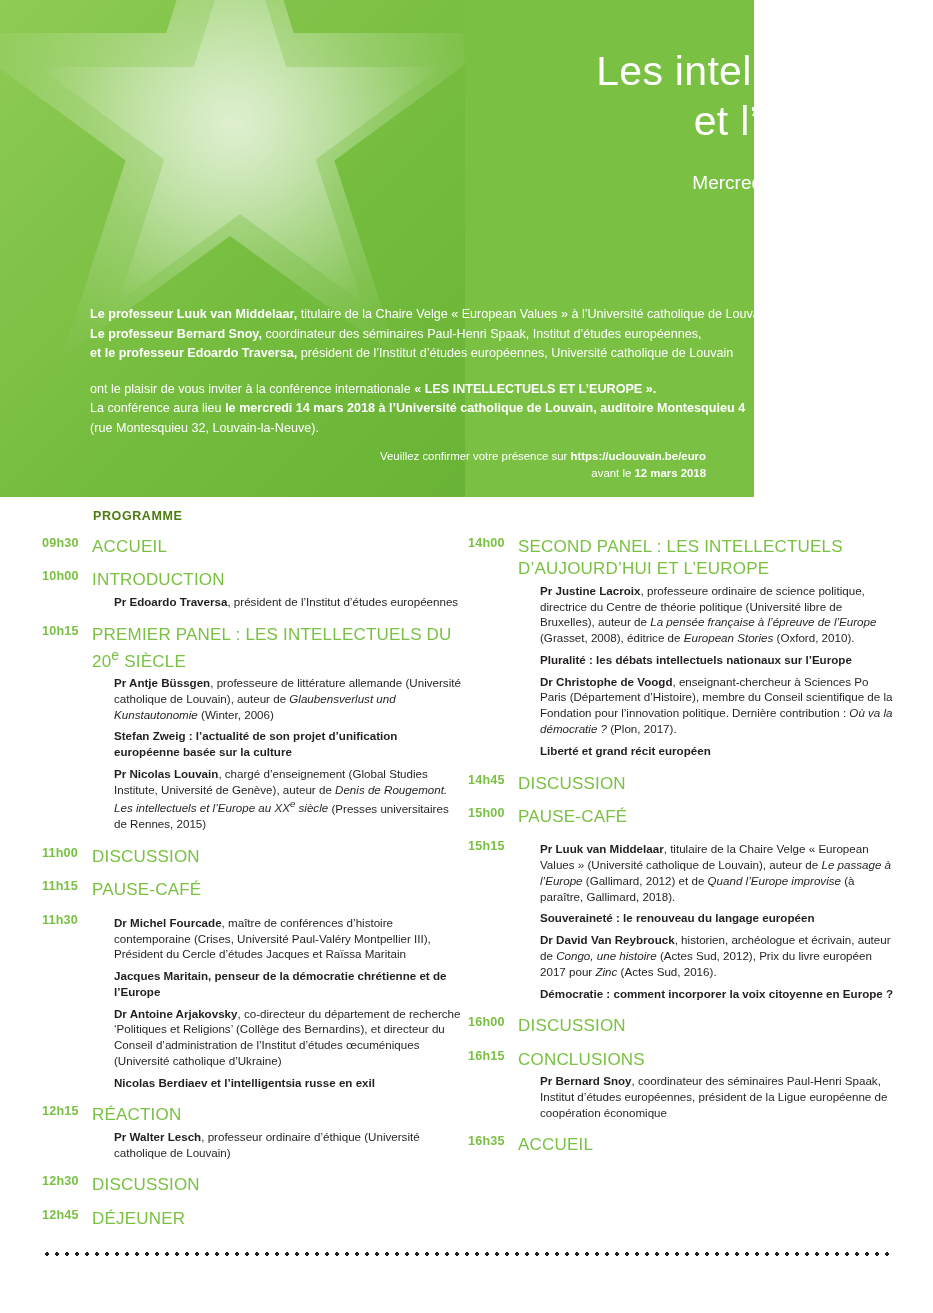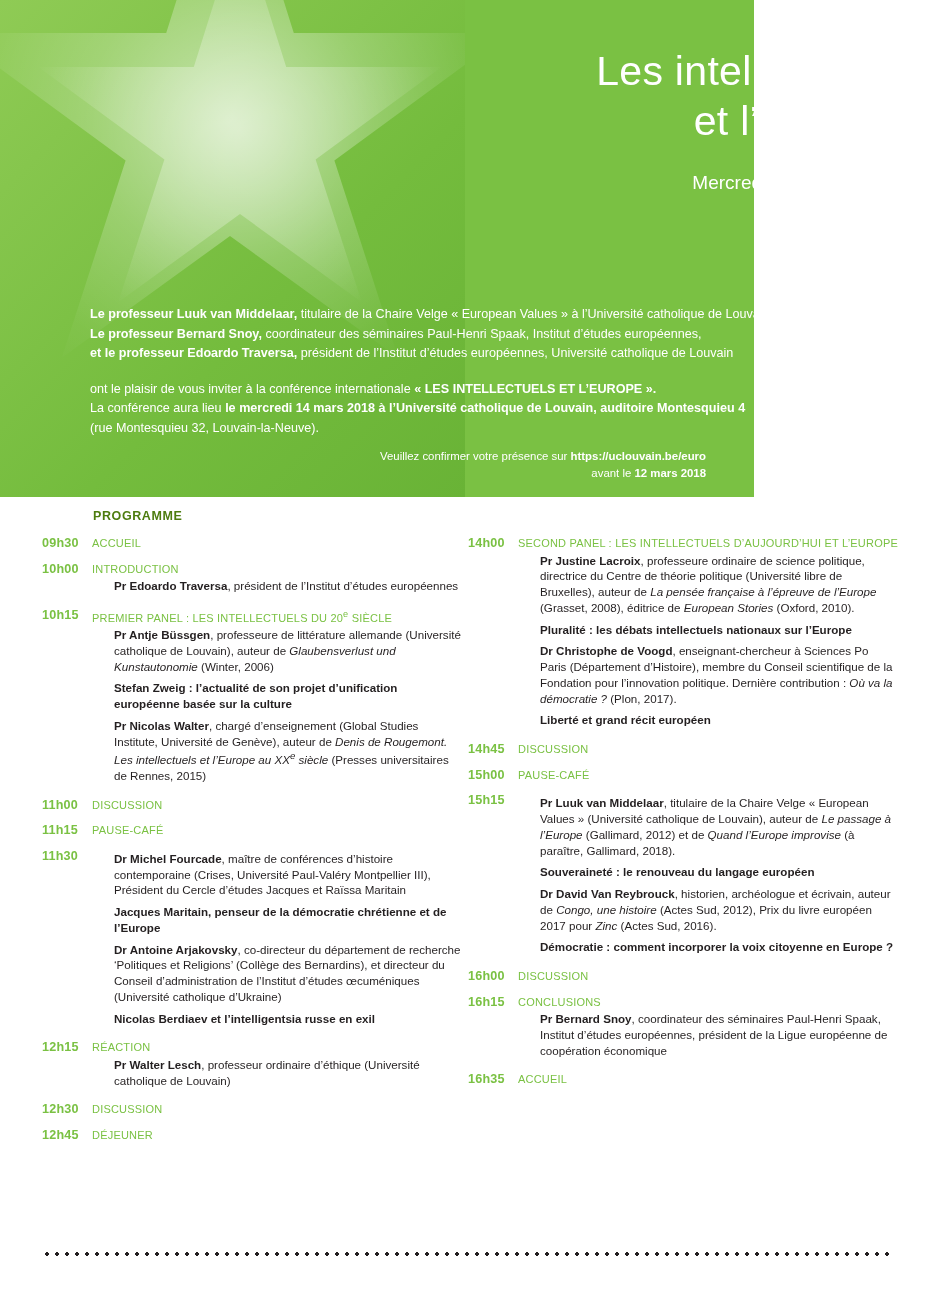--- a/index.html
+++ b/index.html
@@ -118,21 +118,21 @@
     font-weight: bold;
     font-size: 12.6px;
     width: 50px;
     flex: 0 0 50px;
     padding-top: 0px;
     letter-spacing: 0.2px;
   }
   .ebody { flex: 1; }
   .ehead {
     color: #7ac143;
-    font-size: 11px;
+    font-size: 17px;
     letter-spacing: 0.2px;
     line-height: 1.32;
   }
   .detail {
     font-size: 11.6px;
     line-height: 1.36;
     color: #231f20;
     margin-top: 2px;
     padding-left: 22px;
   }
@@ -208,21 +208,21 @@
         </div>
       </div>
       <div class="sp"></div>
       <div class="entry">
         <div class="time">10h15</div>
         <div class="ebody">
           <div class="ehead">PREMIER PANEL : LES INTELLECTUELS DU 20<sup>e</sup> SIÈCLE</div>
           <div class="detail">
             <p><b>Pr Antje Büssgen</b>, professeure de littérature allemande (Université catholique de Louvain), auteur de <i>Glaubensverlust und Kunstautonomie</i> (Winter, 2006)</p>
             <p><b>Stefan Zweig : l’actualité de son projet d’unification européenne basée sur la culture</b></p>
-            <p><b>Pr Nicolas Walter</b>, chargé d’enseignement (Global Studies Institute, Université de Genève), auteur de <i>Denis de Rougemont. Les intellectuels et l’Europe au XX<sup>e</sup> siècle</i> (Presses universitaires de Rennes, 2015)</p>
+            <p><b>Pr Nicolas Louvain</b>, chargé d’enseignement (Global Studies Institute, Université de Genève), auteur de <i>Denis de Rougemont. Les intellectuels et l’Europe au XX<sup>e</sup> siècle</i> (Presses universitaires de Rennes, 2015)</p>
           </div>
         </div>
       </div>
       <div class="sp"></div>
       <div class="entry">
         <div class="time">11h00</div>
         <div class="ebody">
           <div class="ehead">DISCUSSION</div>
         </div>
       </div>

